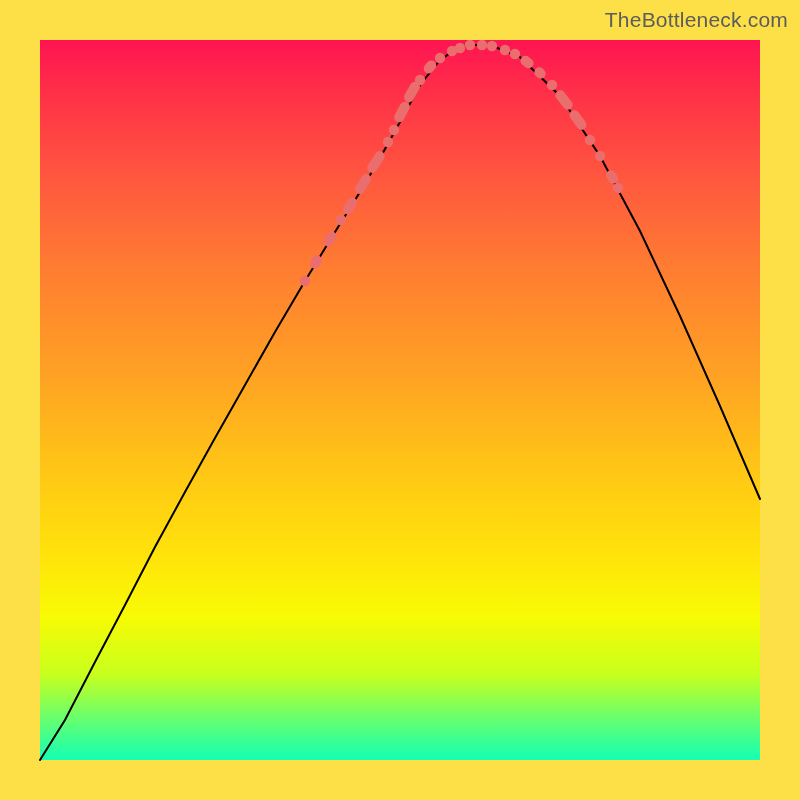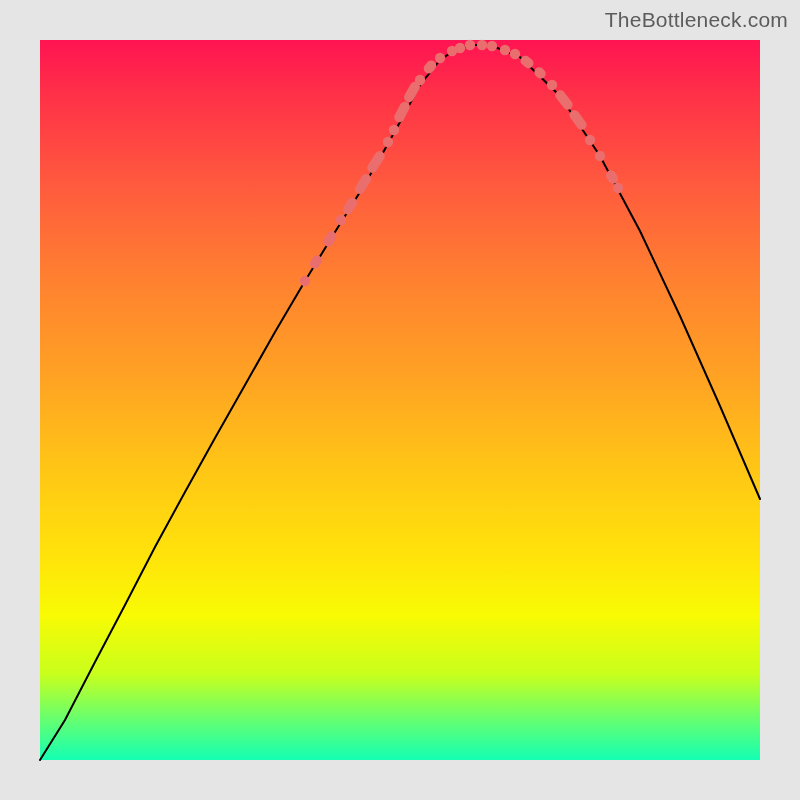--- a/index.html
+++ b/index.html
@@ -10,21 +10,21 @@
     overflow: hidden;
     background: #000;
     font-family: Arial, Helvetica, sans-serif;
   }
   .frame {
     position: absolute;
     top: 0;
     left: 0;
     width: 800px;
     height: 800px;
-    background: #e5e5e5;
+    background: #fde047;
   }
   .plot-area {
     position: absolute;
     top: 40px;
     left: 40px;
     width: 720px;
     height: 720px;
     background: linear-gradient(
       to bottom,
       #ff1452 0%,

